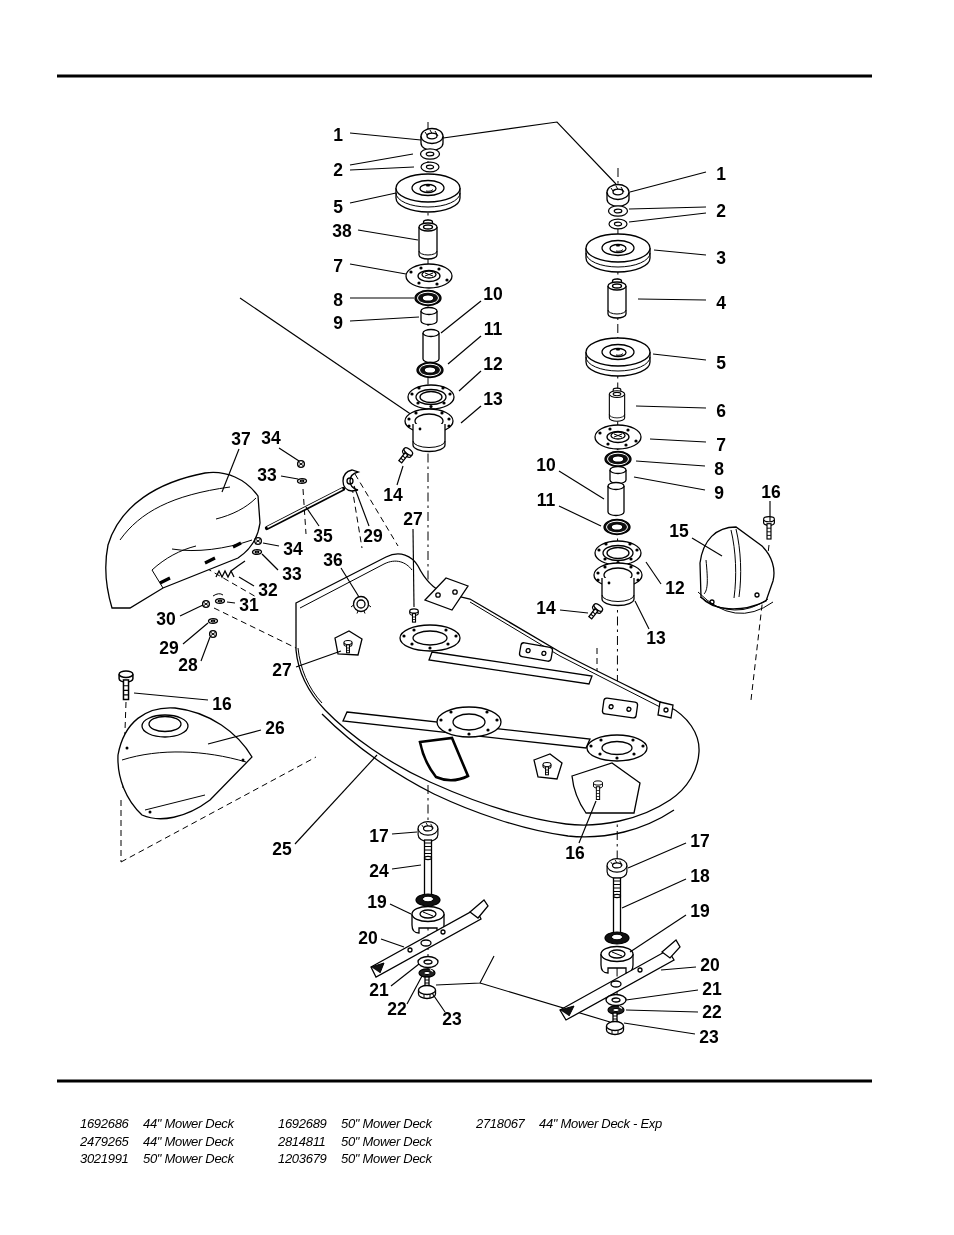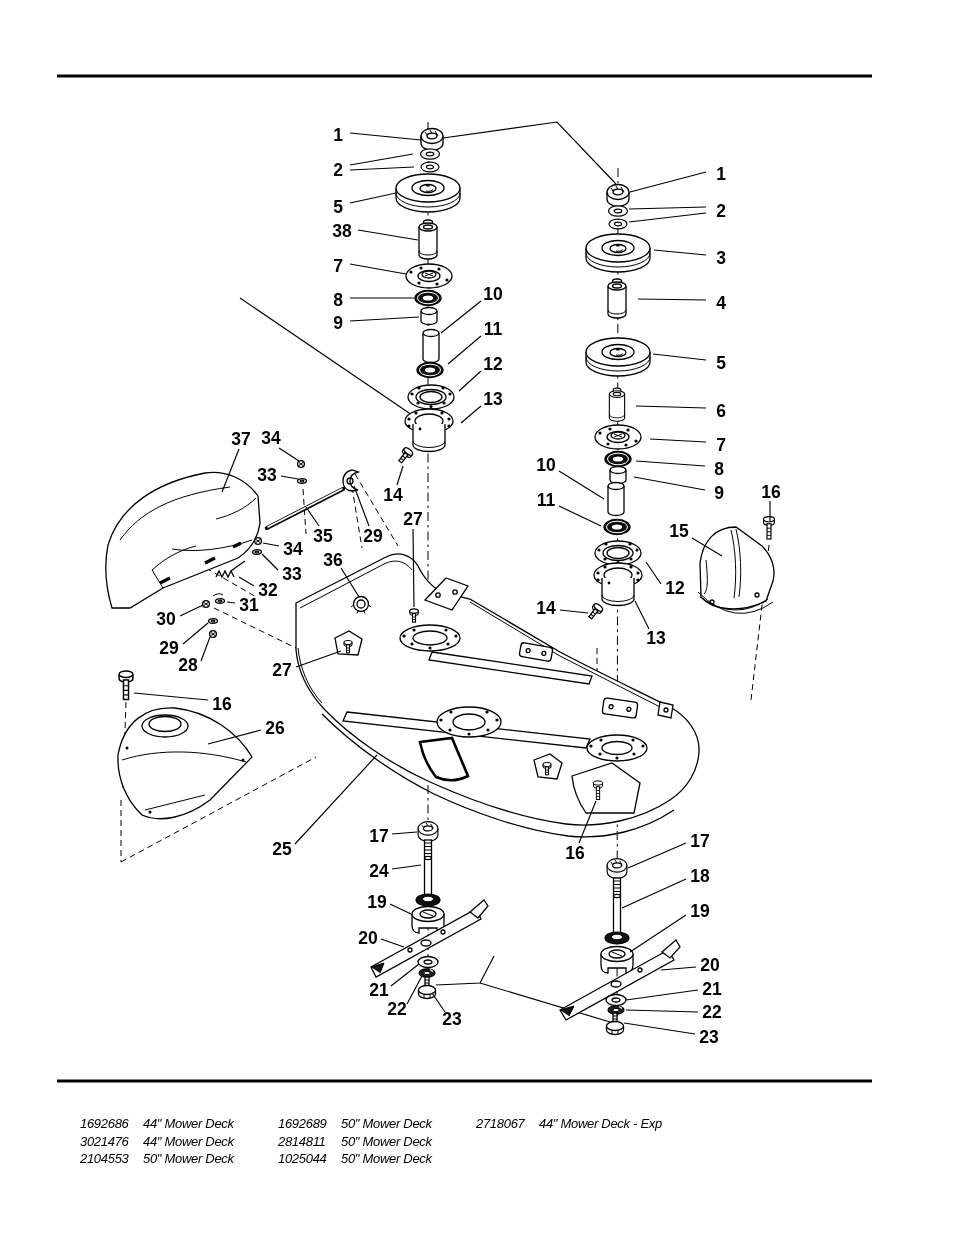--- a/index.html
+++ b/index.html
@@ -511,39 +511,39 @@
       </g>
 </svg>
 
 <div class="partlist" id="part-list">
       <div class="pl-col" style="left: 80px;">
         <div class="pl-row">
           <span class="pl-num">1692686</span>
           <span>44" Mower Deck</span>
         </div>
         <div class="pl-row">
-          <span class="pl-num">3021476</span>
+          <span class="pl-num">2479265</span>
           <span>44" Mower Deck</span>
         </div>
         <div class="pl-row">
-          <span class="pl-num">2104553</span>
+          <span class="pl-num">3021991</span>
           <span>50" Mower Deck</span>
         </div>
       </div>
       <div class="pl-col" style="left: 278px; align-items: flex-end;">
         <div class="pl-row">
           <span class="pl-num">1692689</span>
           <span>50" Mower Deck</span>
         </div>
         <div class="pl-row">
           <span class="pl-num">2814811</span>
           <span>50" Mower Deck</span>
         </div>
         <div class="pl-row">
-          <span class="pl-num">1025044</span>
+          <span class="pl-num">1203679</span>
           <span>50" Mower Deck</span>
         </div>
       </div>
       <div class="pl-col" style="left: 476px;">
         <div class="pl-row">
           <span class="pl-num">2718067</span>
           <span>44" Mower Deck - Exp</span>
         </div>
       </div>
     </div>

